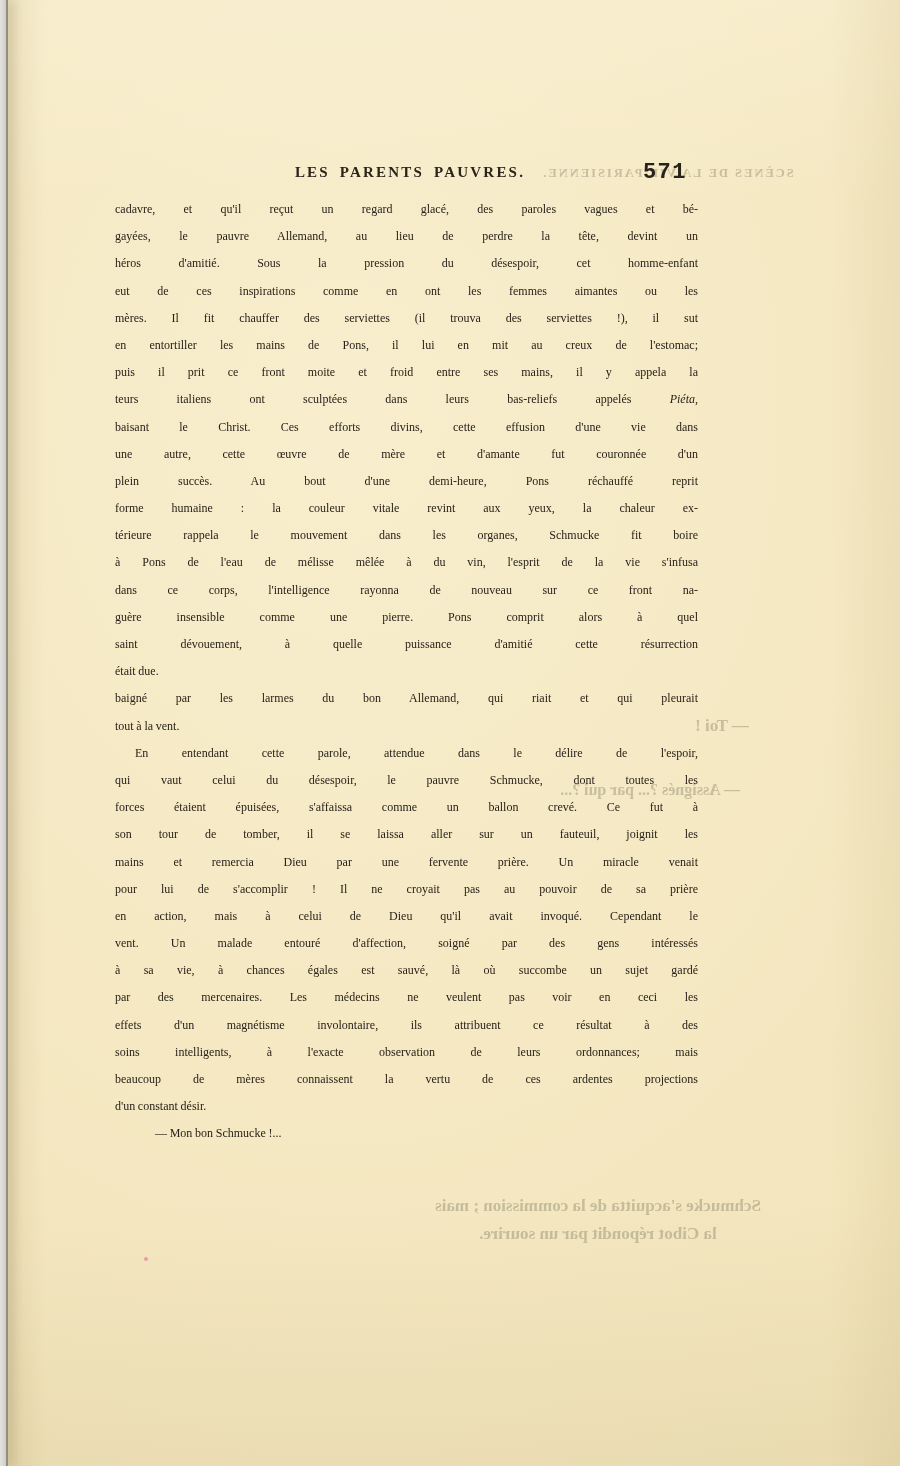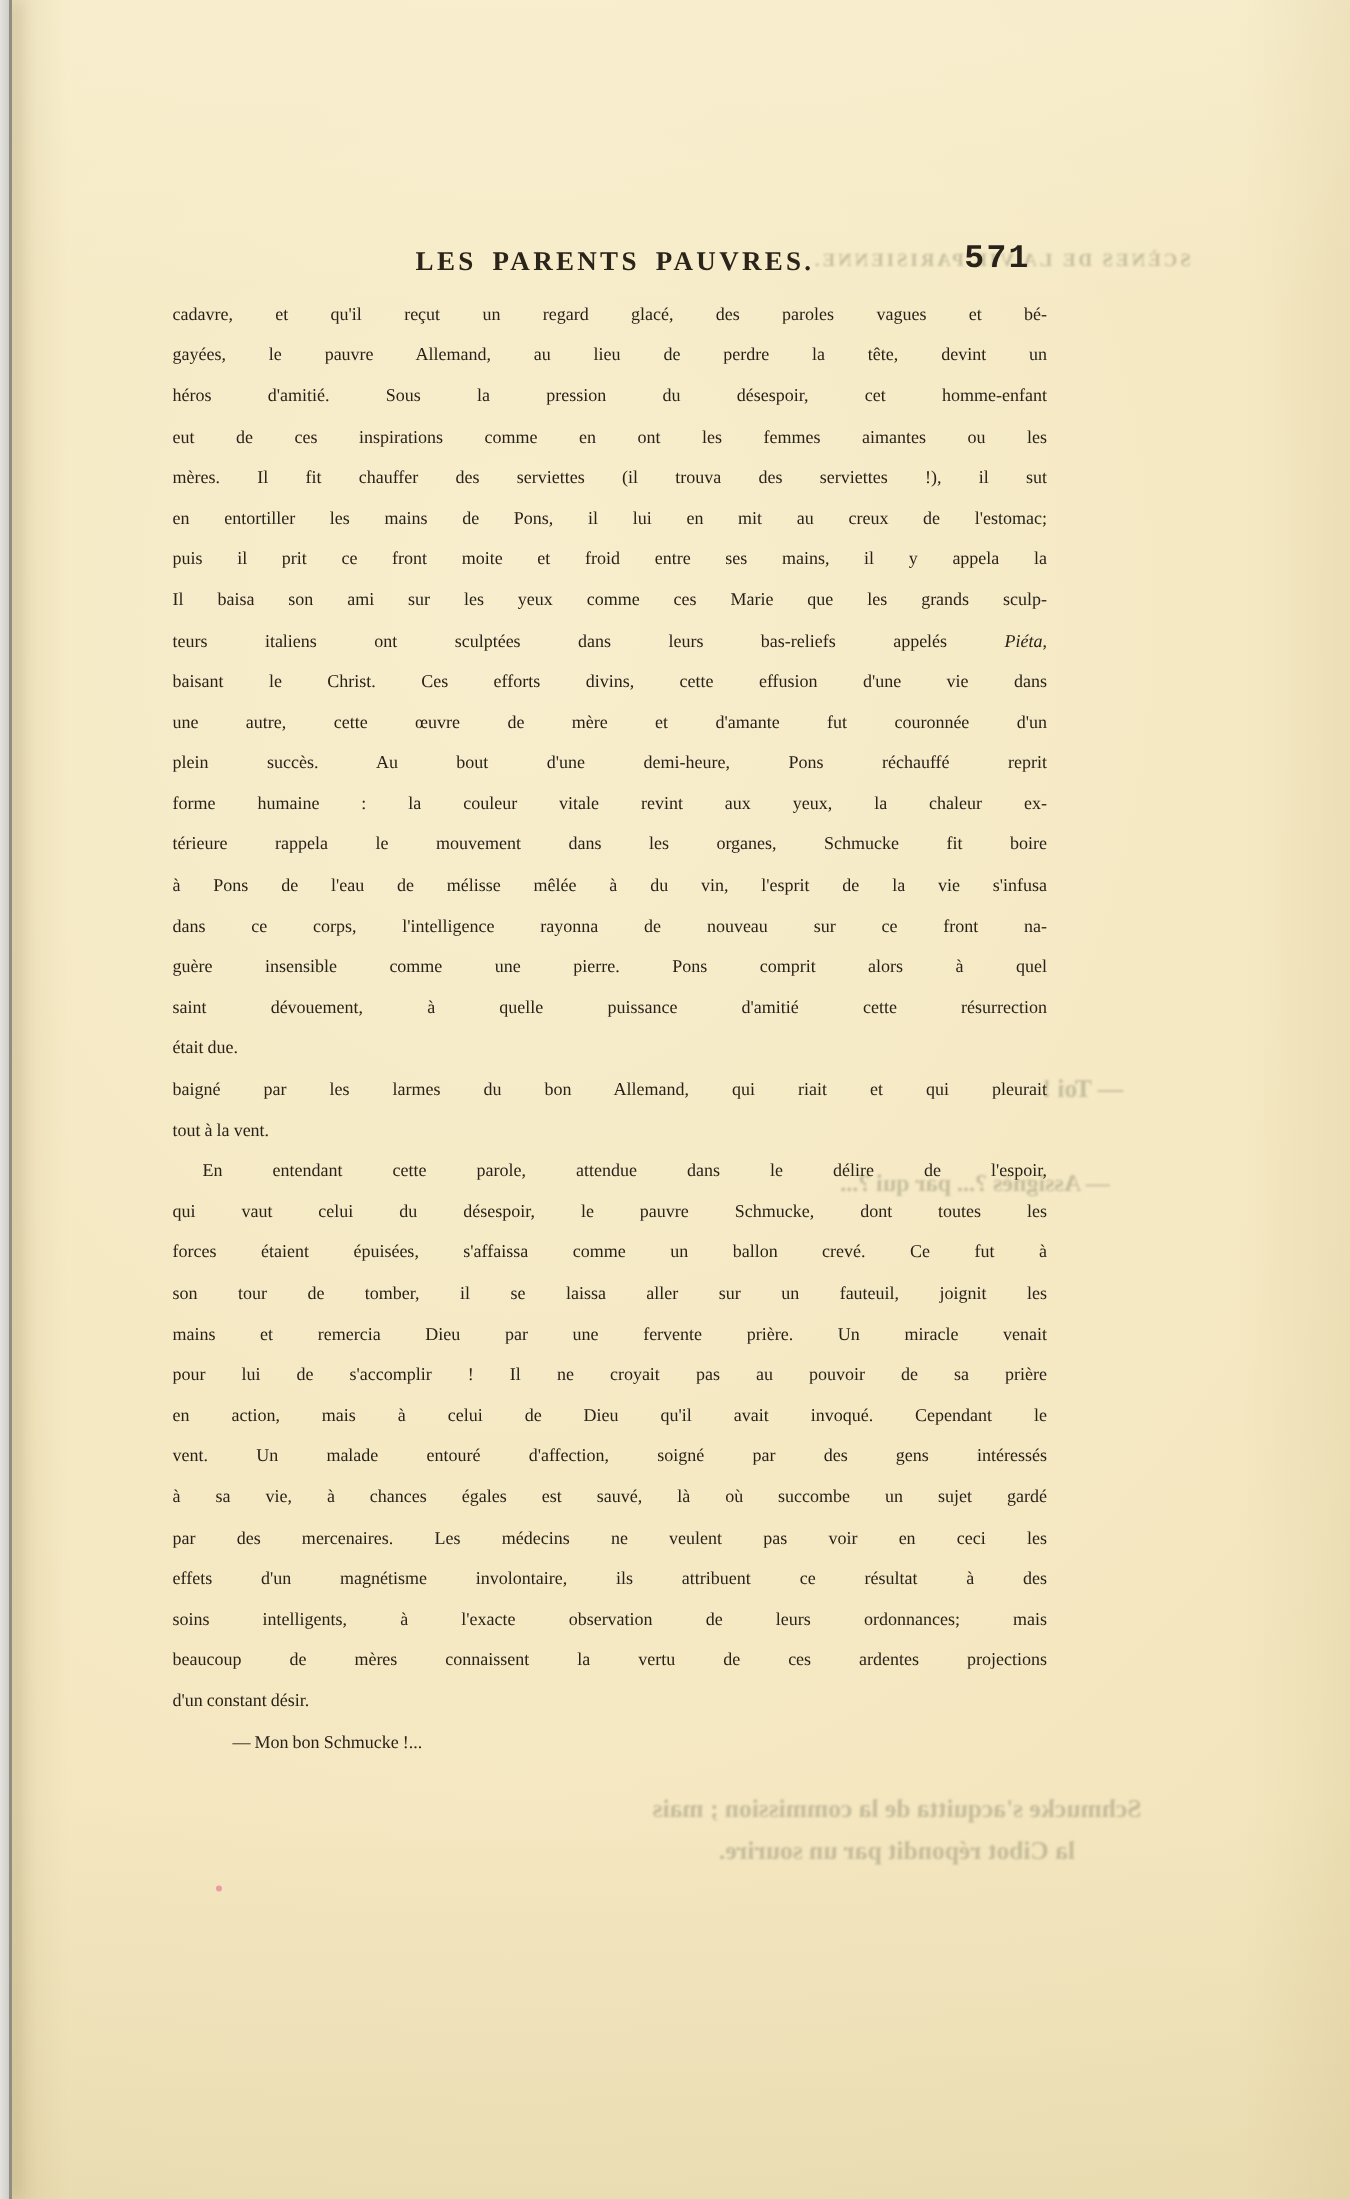--- a/index.html
+++ b/index.html
@@ -28,21 +28,21 @@
     background: linear-gradient(to right, #e3e2de, #cfcec9);
     border-right: 2px solid #918d80;
     box-shadow: 6px 0 10px rgba(120,105,70,0.22);
   }
   .running-title {
     position: absolute;
     left: 120px;
     top: 164px;
     width: 580px;
     text-align: center;
-    font-size: 18px;
+    font-size: 15px;
     font-weight: bold;
     letter-spacing: 2.2px;
     word-spacing: 4px;
     color: #2b241b;
   }
   .page-number {
     position: absolute;
     top: 160px;
     right: 213px;
     font-size: 22px;
@@ -111,21 +111,20 @@
   <div class="page-number">571</div>
 
   <div class="body-text">
       <div class="line">cadavre, et qu'il reçut un regard glacé, des paroles vagues et bé-</div>
       <div class="line">gayées, le pauvre Allemand, au lieu de perdre la tête, devint un</div>
       <div class="line">héros d'amitié. Sous la pression du désespoir, cet homme-enfant</div>
       <div class="line">eut de ces inspirations comme en ont les femmes aimantes ou les</div>
       <div class="line">mères. Il fit chauffer des serviettes (il trouva des serviettes !), il sut</div>
       <div class="line">en entortiller les mains de Pons, il lui en mit au creux de l'estomac;</div>
       <div class="line">puis il prit ce front moite et froid entre ses mains, il y appela la</div>
-      <div class="line">Il baisa son ami sur les yeux comme ces Marie que les grands sculp-</div>
       <div class="line">teurs italiens ont sculptées dans leurs bas-reliefs appelés <i>Piéta</i>,</div>
       <div class="line">baisant le Christ. Ces efforts divins, cette effusion d'une vie dans</div>
       <div class="line">une autre, cette œuvre de mère et d'amante fut couronnée d'un</div>
       <div class="line">plein succès. Au bout d'une demi-heure, Pons réchauffé reprit</div>
       <div class="line">forme humaine : la couleur vitale revint aux yeux, la chaleur ex-</div>
       <div class="line">térieure rappela le mouvement dans les organes, Schmucke fit boire</div>
       <div class="line">à Pons de l'eau de mélisse mêlée à du vin, l'esprit de la vie s'infusa</div>
       <div class="line">dans ce corps, l'intelligence rayonna de nouveau sur ce front na-</div>
       <div class="line">guère insensible comme une pierre. Pons comprit alors à quel</div>
       <div class="line">saint dévouement, à quelle puissance d'amitié cette résurrection</div>

